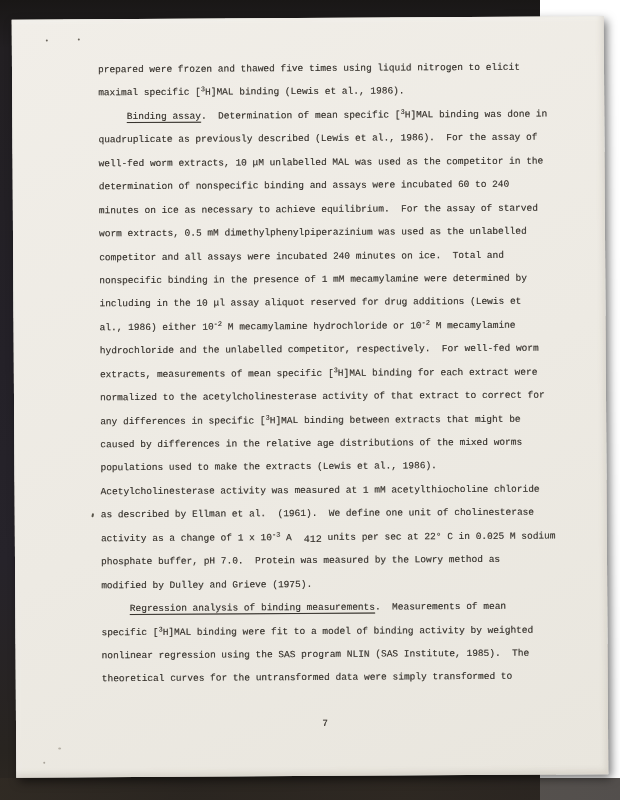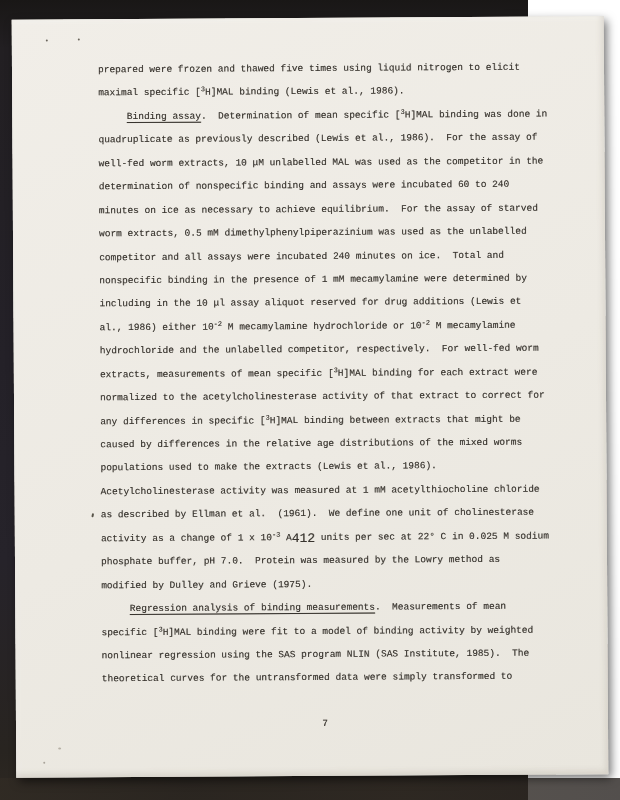--- a/index.html
+++ b/index.html
@@ -8,20 +8,21 @@
     overflow: hidden;
     font-family: "Liberation Mono", "DejaVu Sans Mono", monospace;
   }
   .photo-bg {
     position: relative;
     width: 528px; height: 800px;
     background: linear-gradient(180deg,
       #191716 0%, #221f22 6%,
       #242128 45%, #26232a 70%,
       #282420 94%, #2d2822 100%);
+    padding-left: 12px;
   }
   
   .photo-bg::after {
     content: "";
     position: absolute; left: 0; bottom: 0;
     width: 620px; height: 22px;
     background: linear-gradient(90deg, #312b24 0%, #2a2520 30%, #2e2822 65%, #282320 100%);
     opacity: .8;
   }
   .paper {
@@ -48,23 +49,24 @@
   .line {
     height: 23.45px;
     line-height: 23.45px;
   }
   .line .sup {
     font-size: 7px;
     line-height: 0;
     vertical-align: 3.5px;
   }
   .line .sub {
-    font-size: 13px;
+    font-size: 10px;
     line-height: 0;
     vertical-align: -2px;
+    margin-left: 12px;
   }
   .line .u {
     text-decoration: underline;
     text-underline-offset: 2.5px;
   }
   .page-number {
     position: absolute;
     left: 86px; top: 700px;
     width: 446px;
     text-align: center;

